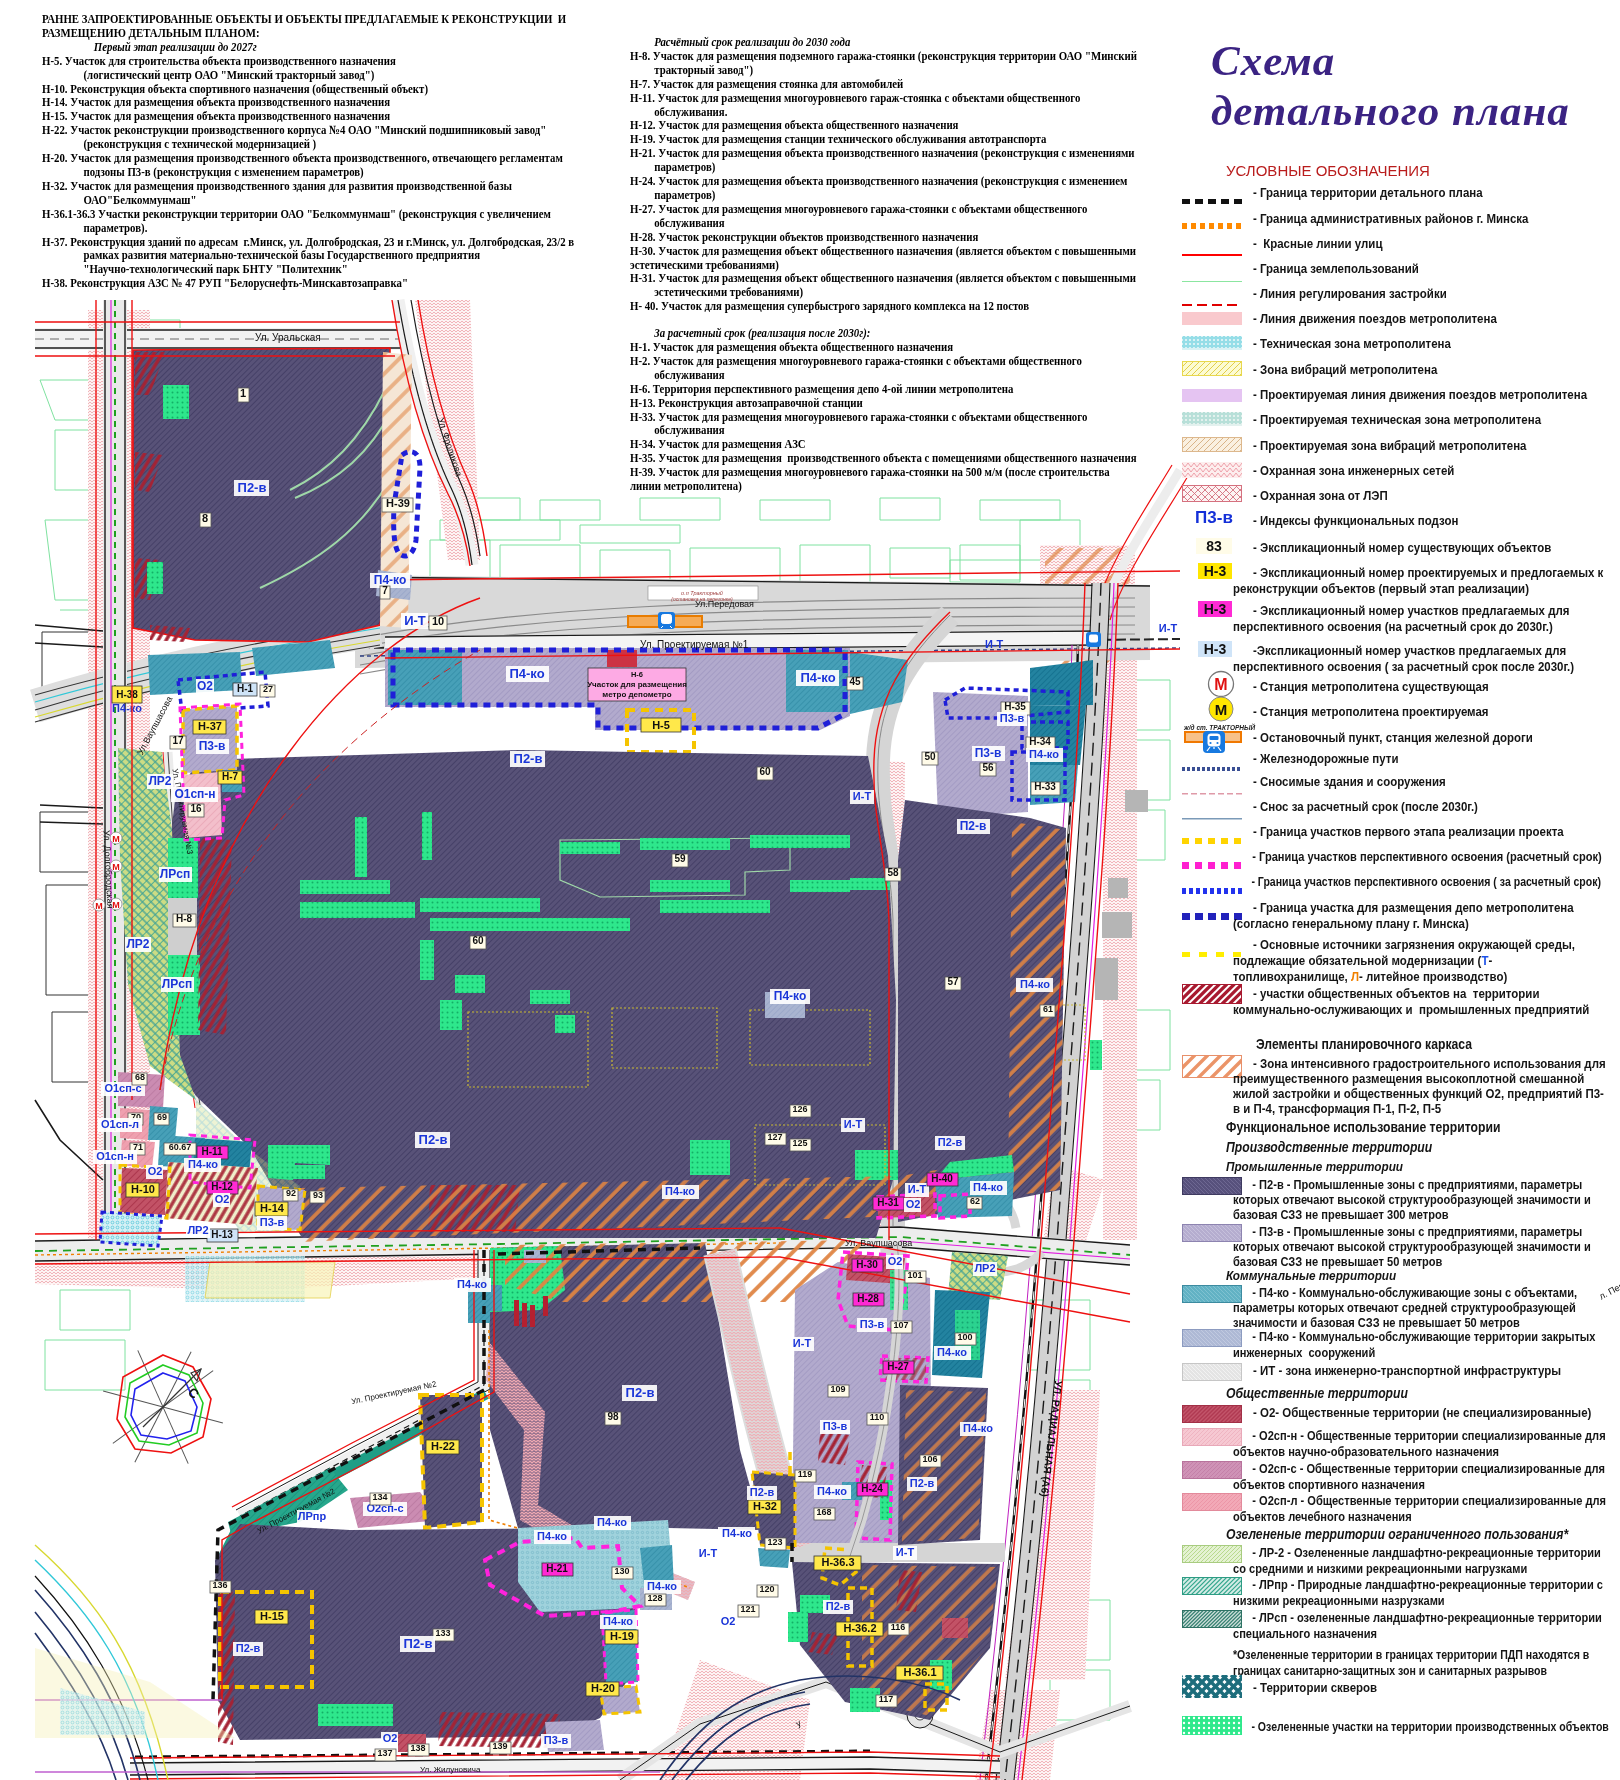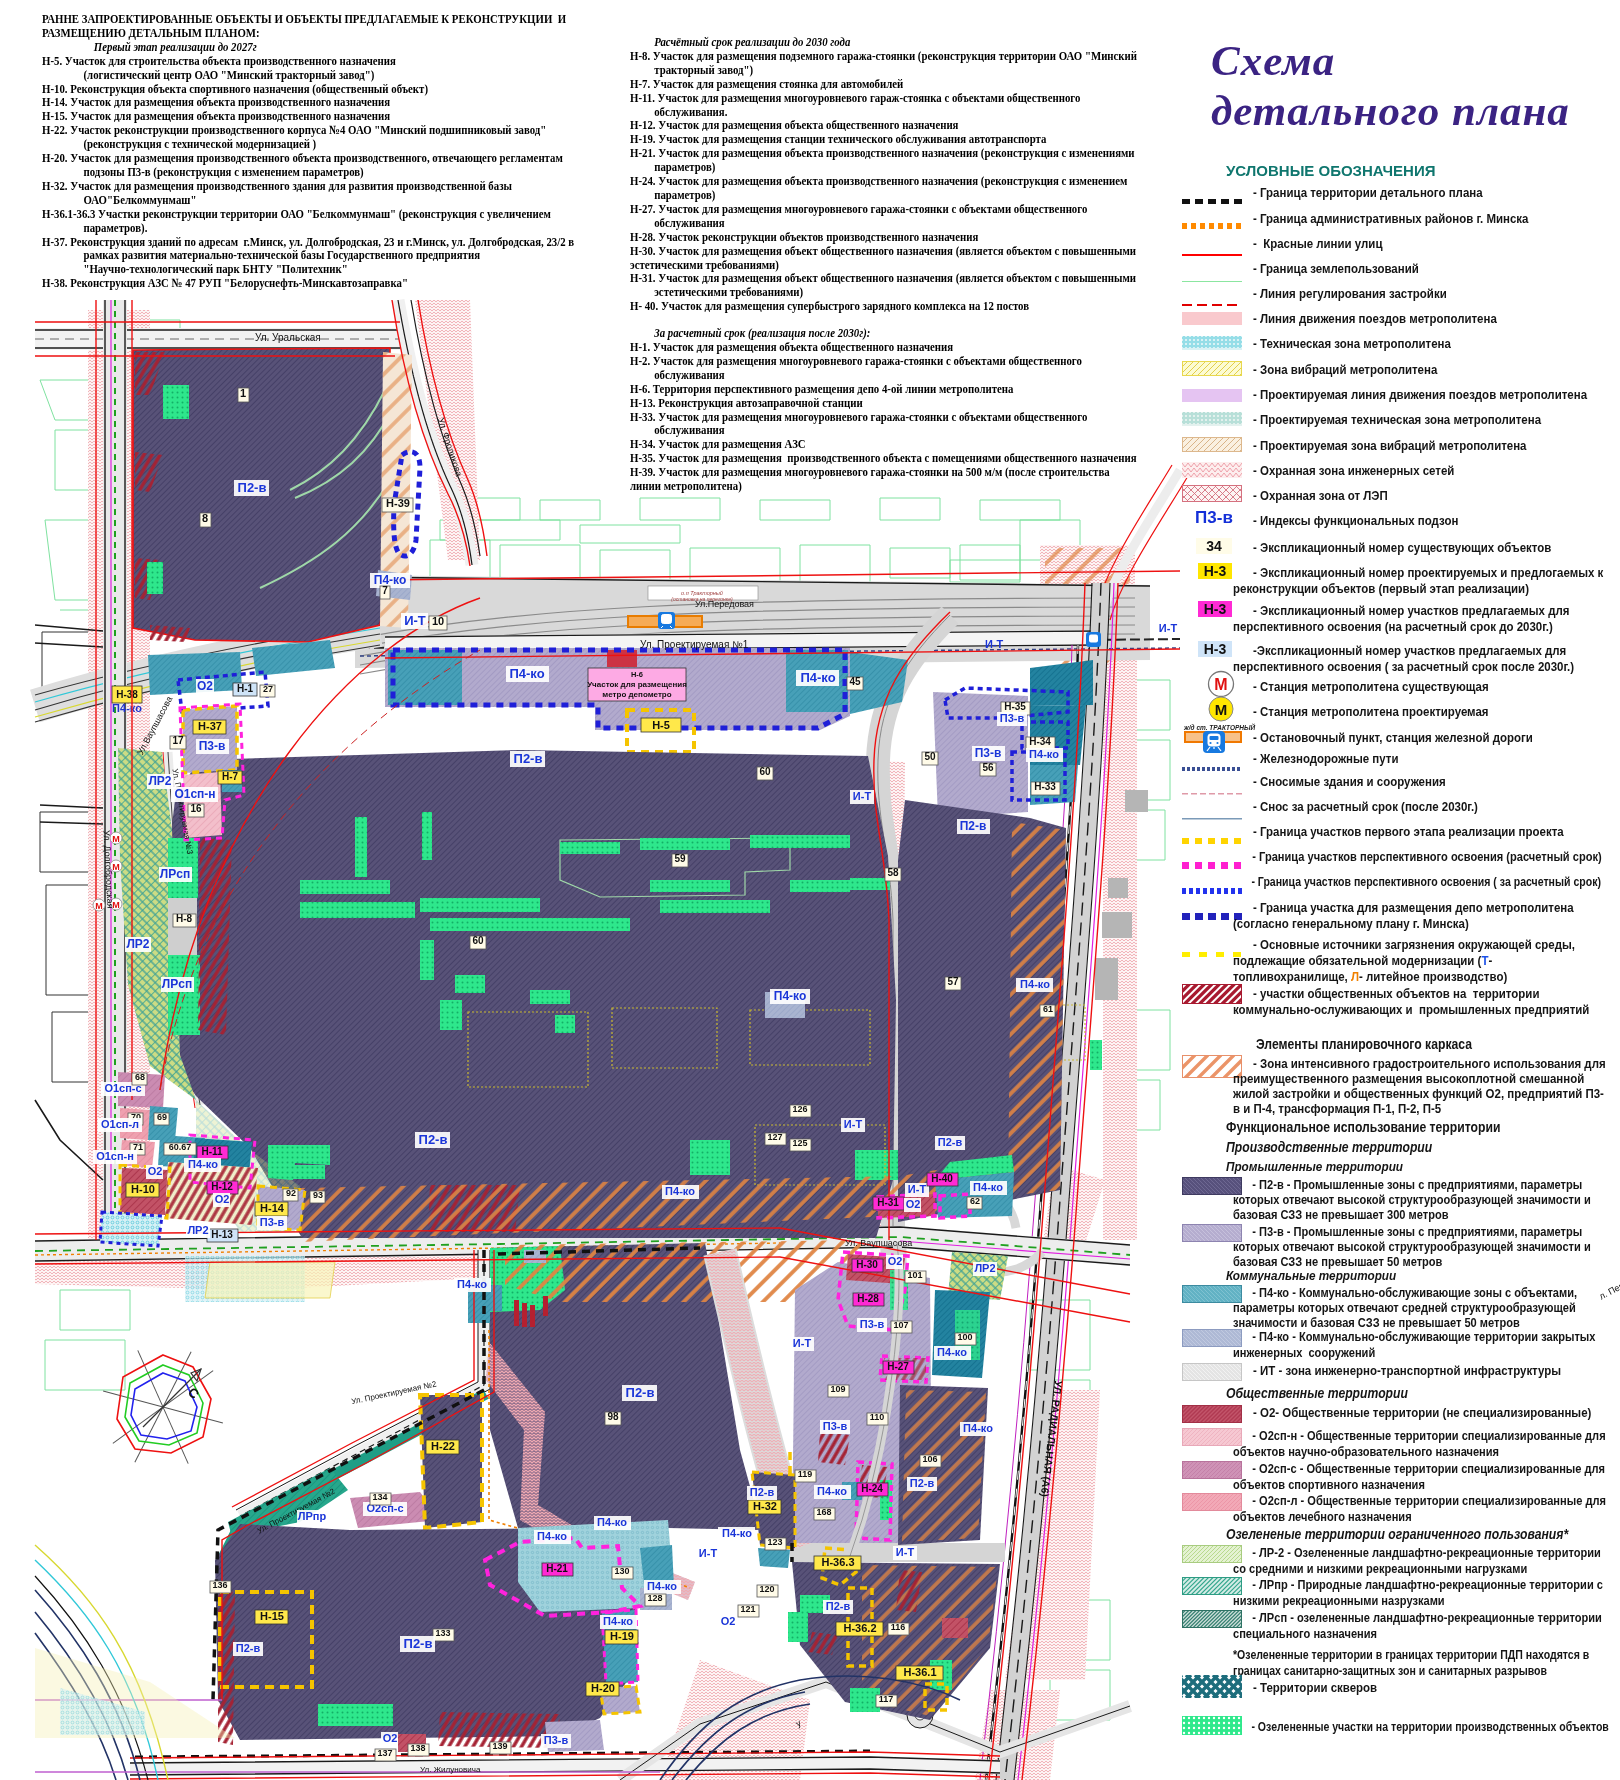--- a/index.html
+++ b/index.html
@@ -1,19 +1,19 @@
 <!DOCTYPE html>
 <html><head><meta charset="utf-8">
 <style>
 html,body{margin:0;padding:0}
 body{width:1620px;height:1780px;position:relative;background:#fff;font-family:"Liberation Sans",sans-serif;overflow:hidden}
 .serif{font-family:"Liberation Serif",serif}
 .abs{position:absolute}
 .sw{position:absolute;left:1182px;width:60px}
-.lbh{position:absolute;font-weight:bold;color:#0f766e}
+.lbh{position:absolute;font-weight:normal;color:#b91c1c}
 </style></head>
 <body>
 
 <div class="abs" style="left:9px;top:5px;width:1601px;height:1768px;border:1.6px solid #000"></div>
 
 <div id="mapholder" class="abs" style="left:0;top:0;width:1620px;height:1780px">
 <svg width="1620" height="1780" viewBox="0 0 1620 1780">
 <defs>
 <pattern id="pPur" width="4" height="4" patternUnits="userSpaceOnUse" patternTransform="rotate(45)">
   <rect width="4" height="4" fill="#585278"></rect>
@@ -1556,21 +1556,21 @@
       <line x1="74.0" y1="0" x2="91.0" y2="17" stroke="#d5717f" stroke-width="0.9"></line>
       <line x1="81.0" y1="17" x2="98.0" y2="0" stroke="#d5717f" stroke-width="0.9"></line>
       <line x1="81.0" y1="0" x2="98.0" y2="17" stroke="#d5717f" stroke-width="0.9"></line>
       <rect x="0.5" y="0.5" width="59" height="16" fill="none" stroke="#d5717f" stroke-width="1"></rect>
     </svg></div>
 <div class="abs" style="left:1233px;top:488px;width:432px;font-size:13.2px;font-weight:bold;line-height:16px;color:#151515;text-indent:23px;transform:scaleX(0.87);transform-origin:0 0">- Охранная зона от ЛЭП</div>
 
 <div class="abs" style="left:1186px;top:508px;width:56px;text-align:center;font-size:17px;font-weight:bold;color:#1430d8">П3-в</div>
 <div class="abs" style="left:1233px;top:513px;width:432px;font-size:13.2px;font-weight:bold;line-height:16px;color:#151515;text-indent:23px;transform:scaleX(0.87);transform-origin:0 0">- Индексы функциональных подзон</div>
 
-<div class="abs" style="left:1196px;top:538px;width:36px;text-align:center;font-size:14px;font-weight:bold;color:#111;background:#fffce8">34</div>
+<div class="abs" style="left:1196px;top:538px;width:36px;text-align:center;font-size:14px;font-weight:bold;color:#111;background:#fffce8">83</div>
 <div class="abs" style="left:1233px;top:540px;width:432px;font-size:13.2px;font-weight:bold;line-height:16px;color:#151515;text-indent:23px;transform:scaleX(0.87);transform-origin:0 0">- Экспликационный номер существующих объектов</div>
 
 <div class="abs" style="left:1198px;top:563px;width:34px;text-align:center;font-size:14px;font-weight:bold;color:#111;background:#ffe600">Н-3</div>
 <div class="abs" style="left:1233px;top:565px;width:432px;font-size:13.2px;font-weight:bold;line-height:16px;color:#151515;text-indent:23px;transform:scaleX(0.87);transform-origin:0 0">- Экспликационный номер проектируемых и предлогаемых к реконструкции объектов (первый этап реализации)</div>
 
 <div class="abs" style="left:1198px;top:601px;width:34px;text-align:center;font-size:14px;font-weight:bold;color:#111;background:#ff2ad4">Н-3</div>
 <div class="abs" style="left:1233px;top:603px;width:432px;font-size:13.2px;font-weight:bold;line-height:16px;color:#151515;text-indent:23px;transform:scaleX(0.87);transform-origin:0 0">- Экспликационный номер участков предлагаемых для перспективного освоения (на расчетный срок до 2030г.)</div>
 
 <div class="abs" style="left:1198px;top:641px;width:34px;text-align:center;font-size:14px;font-weight:bold;color:#111;background:#cfe4f8">Н-3</div>
 <div class="abs" style="left:1233px;top:643px;width:432px;font-size:13.2px;font-weight:bold;line-height:16px;color:#151515;text-indent:23px;transform:scaleX(0.87);transform-origin:0 0">-Экспликационный номер участков предлагаемых для перспективного освоения ( за расчетный срок после 2030г.)</div>

